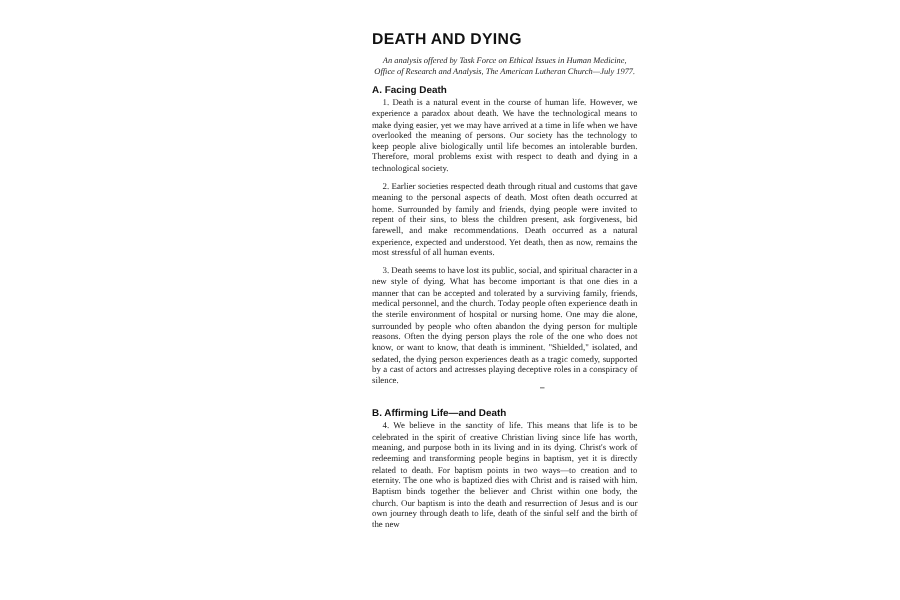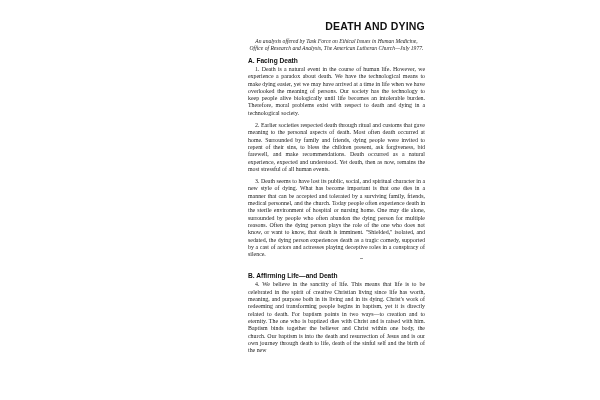--- a/index.html
+++ b/index.html
@@ -1,18 +1,18 @@
 <!DOCTYPE html>
 <html><head>
 <meta charset="utf-8">
 <style>
   html, body { margin:0; padding:0; background:#ffffff; }
   body { width:600px; height:400px; position:relative; overflow:hidden; }
   .page { position:absolute; left:248px; top:20px; width:177px; color:#1a1a1a; }
-  .title { font-family:"Liberation Sans", sans-serif; font-weight:bold; font-size:10.5px; text-align:right; letter-spacing:0.2px; margin:0 0 5px 0; line-height:13px; color:#111; }
+  .title { font-family:"Liberation Sans", sans-serif; font-weight:bold; font-size:10.5px; text-align:left; letter-spacing:0.2px; margin:0 0 5px 0; line-height:13px; color:#111; }
   .subtitle { font-family:"Liberation Serif", serif; font-style:italic; font-size:5.6px; line-height:7px; text-align:center; margin:0 0 4px 0; color:#222; }
   .heading { font-family:"Liberation Sans", sans-serif; font-weight:bold; font-size:6.6px; line-height:9px; margin:0 0 1px 0; color:#111; }
   .para { font-family:"Liberation Serif", serif; font-size:5.9px; line-height:7.3px; text-align:justify; text-indent:7px; margin:0 0 5px 0; color:#222; }
   .gap { height:8px; }
   .mark { position:absolute; left:360px; top:258px; width:3px; height:1px; background:#999; }
 </style>
 </head>
 <body>
 
 <div class="page">

